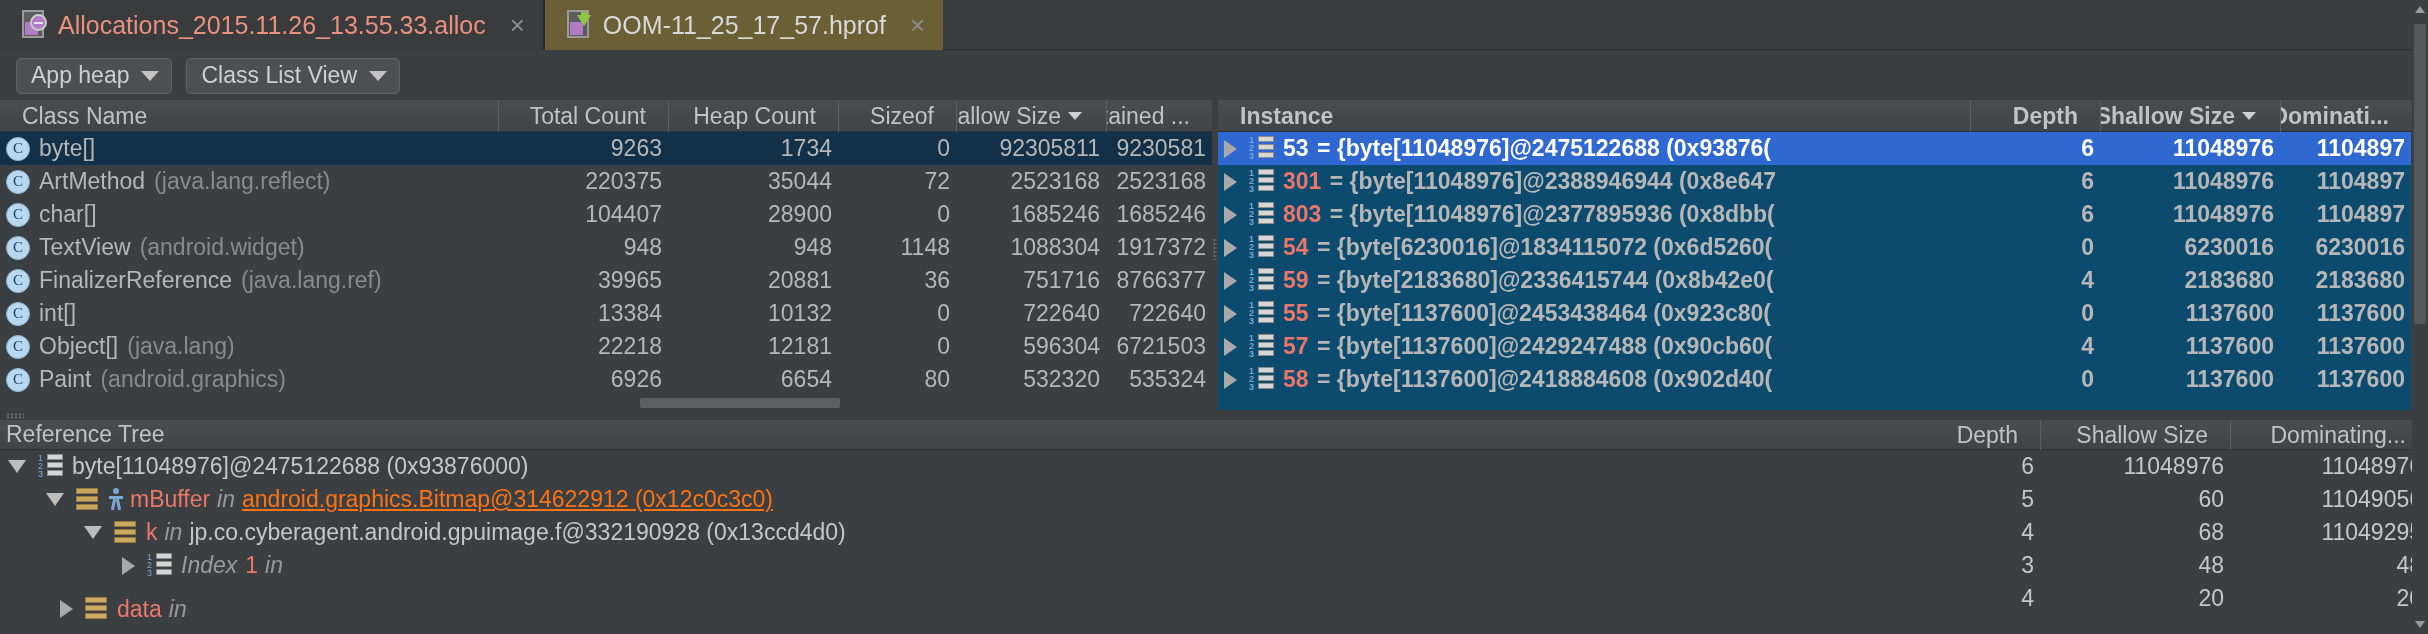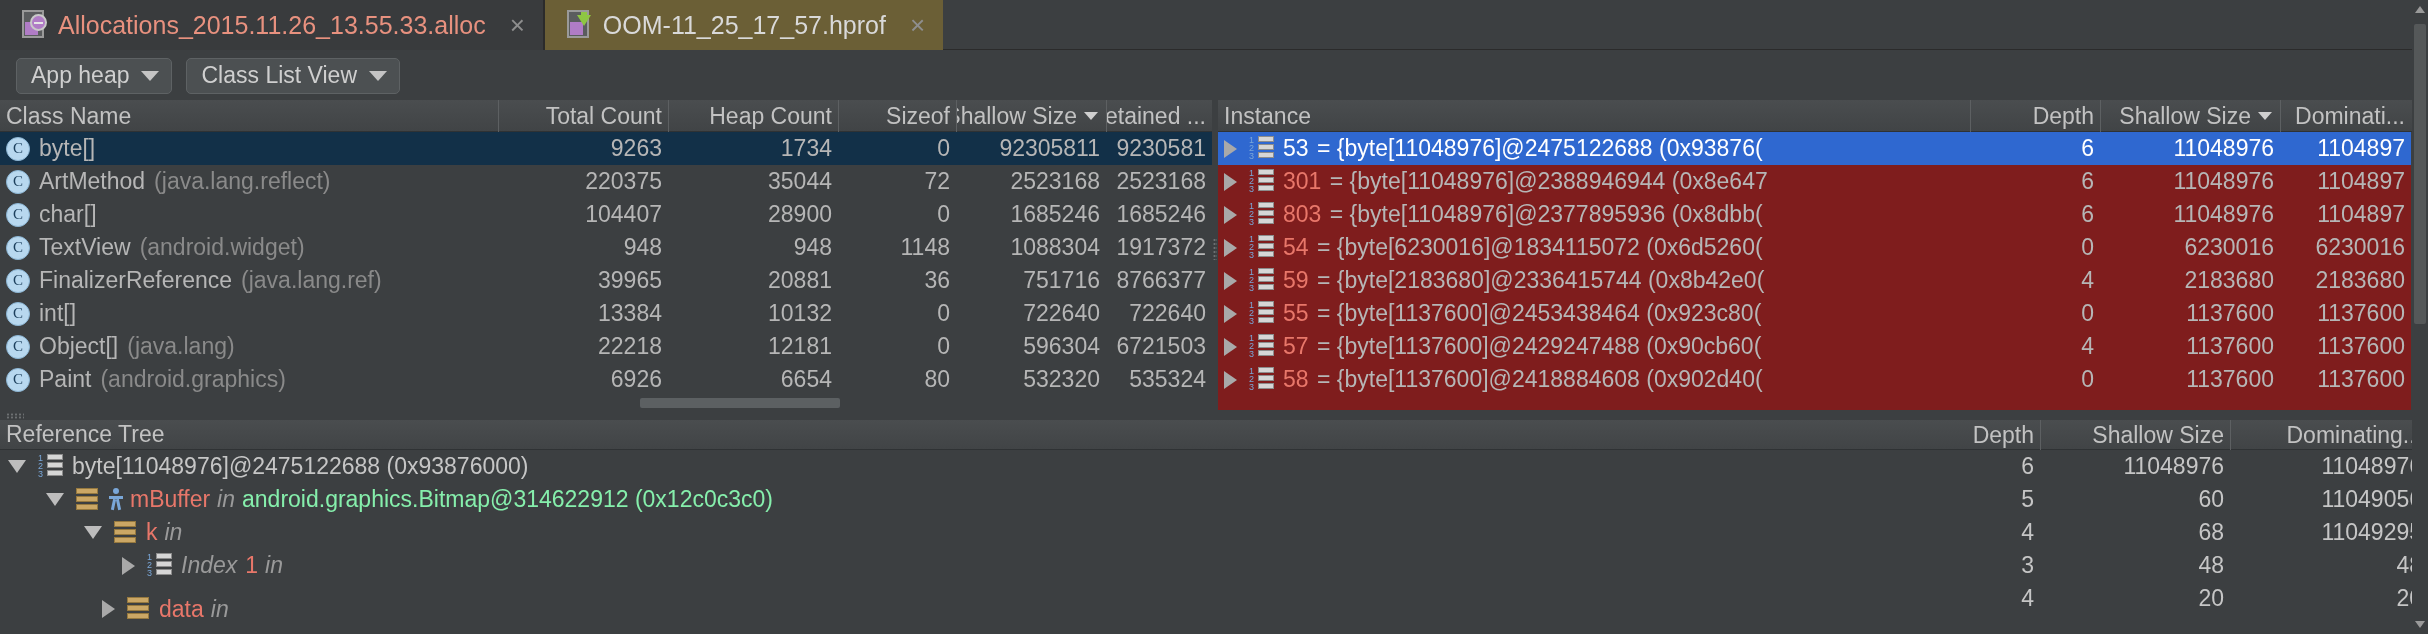--- a/index.html
+++ b/index.html
@@ -71,21 +71,21 @@
     height:36px; display:flex; align-items:center; gap:12px;
     background:#4c5052; border:1px solid #5e6264; border-radius:5px;
     padding:0 12px 0 14px; font-size:23px; color:#cfcfcf;
   }
   .caret { width:0;height:0; border-left:9px solid transparent; border-right:9px solid transparent; border-top:10px solid #c4c4c4; }
 
   
   .panes { position:absolute; left:0; top:100px; width:2428px; height:534px; }
 
   .pane-left  { position:absolute; left:0;    top:0; width:1212px; height:310px; background:#3c3f41; }
-  .pane-right { position:absolute; left:1218px; top:0; width:1210px; height:310px; background:#7f1d1d; }
+  .pane-right { position:absolute; left:1218px; top:0; width:1210px; height:310px; background:#0c4a6e;font-weight:bold; }
   .vsplit { position:absolute; left:1212px; top:0; width:6px; height:310px; background:#3c3f41; }
   .vsplit .dots { position:absolute; left:1px; top:138px; width:4px; height:22px;
     background-image: radial-gradient(circle, #6d7072 1px, transparent 1.2px);
     background-size:3px 4px; }
 
   .hsplit { position:absolute; left:0; top:312px; width:2428px; height:8px; background:#3c3f41; }
   .hsplit .dots { position:absolute; left:6px; top:1px; width:18px; height:6px;
     background-image: radial-gradient(circle, #6d7072 1px, transparent 1.2px);
     background-size:4px 3px; }
 
@@ -93,21 +93,21 @@
 
   
   .thead {
     display:flex; height:32px; align-items:stretch;
     background:linear-gradient(#4a4d4f, #414446);
     border-bottom:1px solid #2f3234;
     font-size:23px; color:#c2c2c2;
   }
   .th {
     display:flex; align-items:center; height:32px;
-    padding:0 6px; position:relative; white-space:nowrap; overflow:hidden;
+    padding:0 22px; position:relative; white-space:nowrap; overflow:hidden;
   }
   .th + .th { border-left:1px solid #5d6062; }
   .th.right { justify-content:flex-end; }
   .th.left  { justify-content:flex-start; }
   .sortmark { margin-left:7px; margin-right:2px; width:0;height:0;
     border-left:7px solid transparent;border-right:7px solid transparent;border-top:8px solid #cfcfcf; }
 
   
   .trow { display:flex; height:33px; align-items:center; font-size:23px; color:#b6b6b6; }
   .trow.sel-left  { background:#123048; }
@@ -148,21 +148,21 @@
   .reftitle {
     height:30px; display:flex; align-items:center; padding-left:6px;
     background:linear-gradient(#4a4d4f,#414446); font-size:23px; color:#c2c2c2;
     border-bottom:1px solid #2f3234;
   }
   .refhead-right { position:absolute; right:0; top:0; display:flex; height:30px; }
   .refrow { display:flex; height:33px; align-items:center; font-size:23px; color:#c6c6c6; position:relative; }
   .ref-main { display:flex; align-items:center; flex:1; min-width:0; white-space:nowrap; }
   .field-red { color:#e8776a; }
   .italic-in { font-style:italic; color:#9a9a9a; margin:0 7px; }
-  .blue-ref { color:#86efac; }
+  .blue-ref { color:#f97316;text-decoration:underline; }
   .grey-ref { color:#c6c6c6; }
   .idx-italic { font-style:italic; color:#9a9a9a; }
   .idx-num { color:#e8776a; margin-left:8px; }
 
   .stackicon { width:24px;height:24px;position:relative;flex:none;margin-right:8px;}
   .stackicon .sb{ position:absolute; left:0; width:22px; height:6px; background:#cba765; border:1px solid #96793f;}
   .stackicon .s1{top:0;} .stackicon .s2{top:8px;} .stackicon .s3{top:16px;}
   .personicon{ width:16px;height:24px;position:relative;flex:none;margin-right:6px;}
   .personicon .head{position:absolute;left:5px;top:0;width:6px;height:6px;border-radius:50%;background:#7aa7d8;}
   .personicon .body{position:absolute;left:1px;top:8px;width:14px;height:3px;background:#7aa7d8;}
@@ -577,20 +577,21 @@
           <div class="refrow">
             <div class="ref-main" style="padding-left: 84px;">
               <span class="arrow-down"></span>
               <span class="stackicon">
                 <span class="sb s1"></span>
                 <span class="sb s2"></span>
                 <span class="sb s3"></span>
               </span>
               <span class="field-red">k</span>
               <span class="italic-in">in</span>
+              <span class="grey-ref">jp.co.cyberagent.android.gpuimage.f@332190928 (0x13ccd4d0)</span>
             </div>
             <div class="td right" style="width: 120px; flex: 0 0 auto;">4</div>
             <div class="td right" style="width: 190px; flex: 0 0 auto;">68</div>
             <div class="td right" style="width: 198px; flex: 0 0 auto;">11049295</div>
           </div>
           <div class="refrow">
             <div class="ref-main" style="padding-left: 122px;">
               <span class="arrow-right"></span>
               <span class="listicon">
                 <span class="num n1">1</span>
@@ -602,21 +603,21 @@
               </span>
               <span class="idx-italic">Index</span>
               <span class="idx-num">1</span>
               <span class="italic-in">in</span>
             </div>
             <div class="td right" style="width: 120px; flex: 0 0 auto;">3</div>
             <div class="td right" style="width: 190px; flex: 0 0 auto;">48</div>
             <div class="td right" style="width: 198px; flex: 0 0 auto;">48</div>
           </div>
           <div class="refrow">
-            <div class="ref-main" style="padding-left: 102px; margin-top: 21px;">
+            <div class="ref-main" style="padding-left: 60px; margin-top: 21px;">
               <span class="arrow-right"></span>
               <span class="stackicon">
                 <span class="sb s1"></span>
                 <span class="sb s2"></span>
                 <span class="sb s3"></span>
               </span>
               <span class="field-red">data</span>
               <span class="italic-in">in</span>
             </div>
             <div class="td right" style="width: 120px; flex: 0 0 auto;">4</div>

